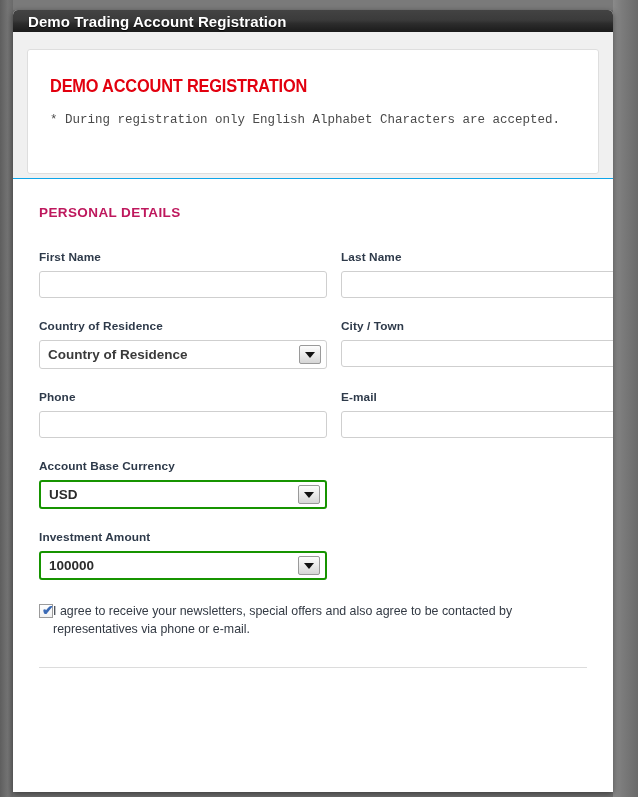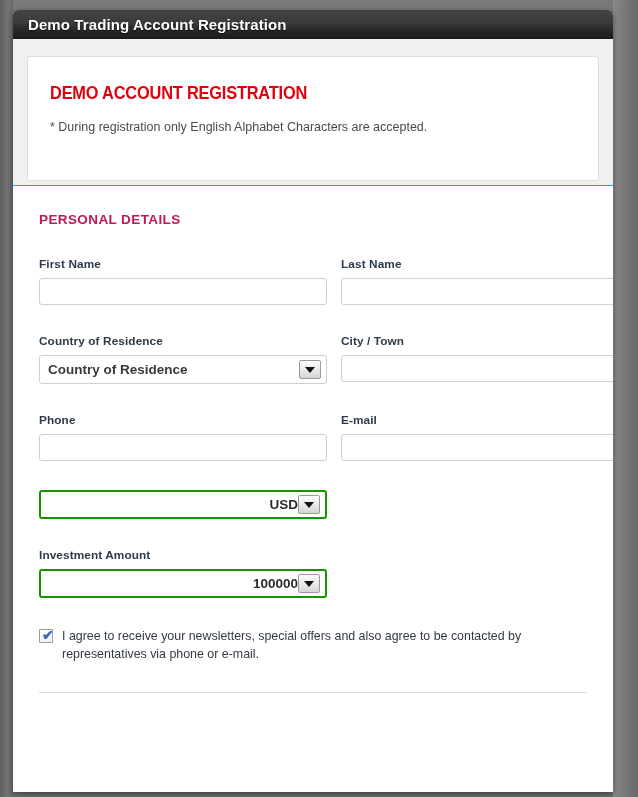--- a/index.html
+++ b/index.html
@@ -35,21 +35,21 @@
     left: 13px; top: 10px;
     width: 600px; height: 782px;
     background: #ffffff;
     border-radius: 5px 5px 0 0;
     box-shadow: 0 2px 6px rgba(0,0,0,0.45);
     overflow: hidden;
   }
 
   
   #titlebar {
-    height: 29px;
+    height: 22px;
     background: linear-gradient(to bottom, #434343 0%, #3b3b3b 45%, #2c2c2c 62%, #1b1b1b 100%);
     border-radius: 4px 4px 0 0;
     display: flex; align-items: center;
     padding-left: 15px;
   }
   #titlebar .title {
     color: #ffffff;
     font-size: 15px;
     font-weight: bold;
     letter-spacing: 0.1px;
@@ -76,36 +76,37 @@
     font-weight: bold;
     letter-spacing: -0.2px;
     transform: scaleX(0.86);
     transform-origin: left center;
     white-space: nowrap;
   }
   #intro-card p {
     margin: 0;
     color: #4a4a4a;
     font-size: 12.5px;
+    font-family: Liberation Mono, monospace;
   }
 
   
   #form-area {
     background: #ffffff;
     padding: 26px 26px 0 26px;
   }
   #section-title {
     color: #be185d;
     font-size: 13.5px;
     font-weight: bold;
     letter-spacing: 0.4px;
     margin-bottom: 30px;
   }
 
-  .row { display: flex; gap: 14px; margin-bottom: 29px; }
+  .row { display: flex; gap: 14px; margin-bottom: 21px; }
   .col { width: 288px; }
   .col.single { width: 288px; }
 
   label.fld-label {
     display: block;
     font-size: 11.8px;
     font-weight: bold;
     color: #2e3a4a;
     margin-bottom: 7px;
     letter-spacing: 0.1px;
@@ -140,21 +141,21 @@
   .sel.valid { border: 2px solid #169400; }
   .sel .sel-value {
     flex: 1;
     padding-left: 8px;
     font-size: 13.5px;
     font-weight: bold;
     color: #3a3a3a;
     white-space: nowrap;
     overflow: hidden;
   }
-  .sel.valid .sel-value { color: #2b2b2b; text-align: right; }
+  .sel.valid .sel-value { color: #2b2b2b; }
   .sel .arrow-btn {
     width: 22px; height: 19px;
     margin-right: 5px;
     border: 1px solid #9a9a9a;
     border-radius: 2px;
     background: linear-gradient(to bottom, #fdfdfd 0%, #eaeaea 50%, #d6d6d6 100%);
     display: flex; align-items: center; justify-content: center;
     flex: 0 0 auto;
   }
   .sel .arrow-btn .tri {
@@ -181,21 +182,20 @@
   }
   #agree-checkbox .check {
     position: absolute;
     left: 2px; top: -2px;
     color: #3b6ab5;
     font-size: 14px;
     font-weight: bold;
     line-height: 14px;
   }
   #agree-text {
-    margin-left: 9px;
     font-size: 12.4px;
     color: #333a44;
     line-height: 18px;
     max-width: 465px;
   }
 
   
   #footer-divider {
     margin-top: 29px;
     border-top: 1px solid #dcdcdc;
@@ -281,20 +281,21 @@
           <input class="txt" type="text" placeholder="" style="">
         </div>
         <div class="col">
           <label class="fld-label">E-mail</label>
           <input class="txt" type="text" placeholder="" style="">
         </div>
       </div>
 
       <div class="row">
         <div class="col">
+          <label class="fld-label">Account Base Currency</label>
           <div class="sel valid">
             <span class="sel-value">USD</span>
             <span class="arrow-btn">
                 <span class="tri"></span>
               </span>
           </div>
         </div>
       </div>
 
       <div class="row">

